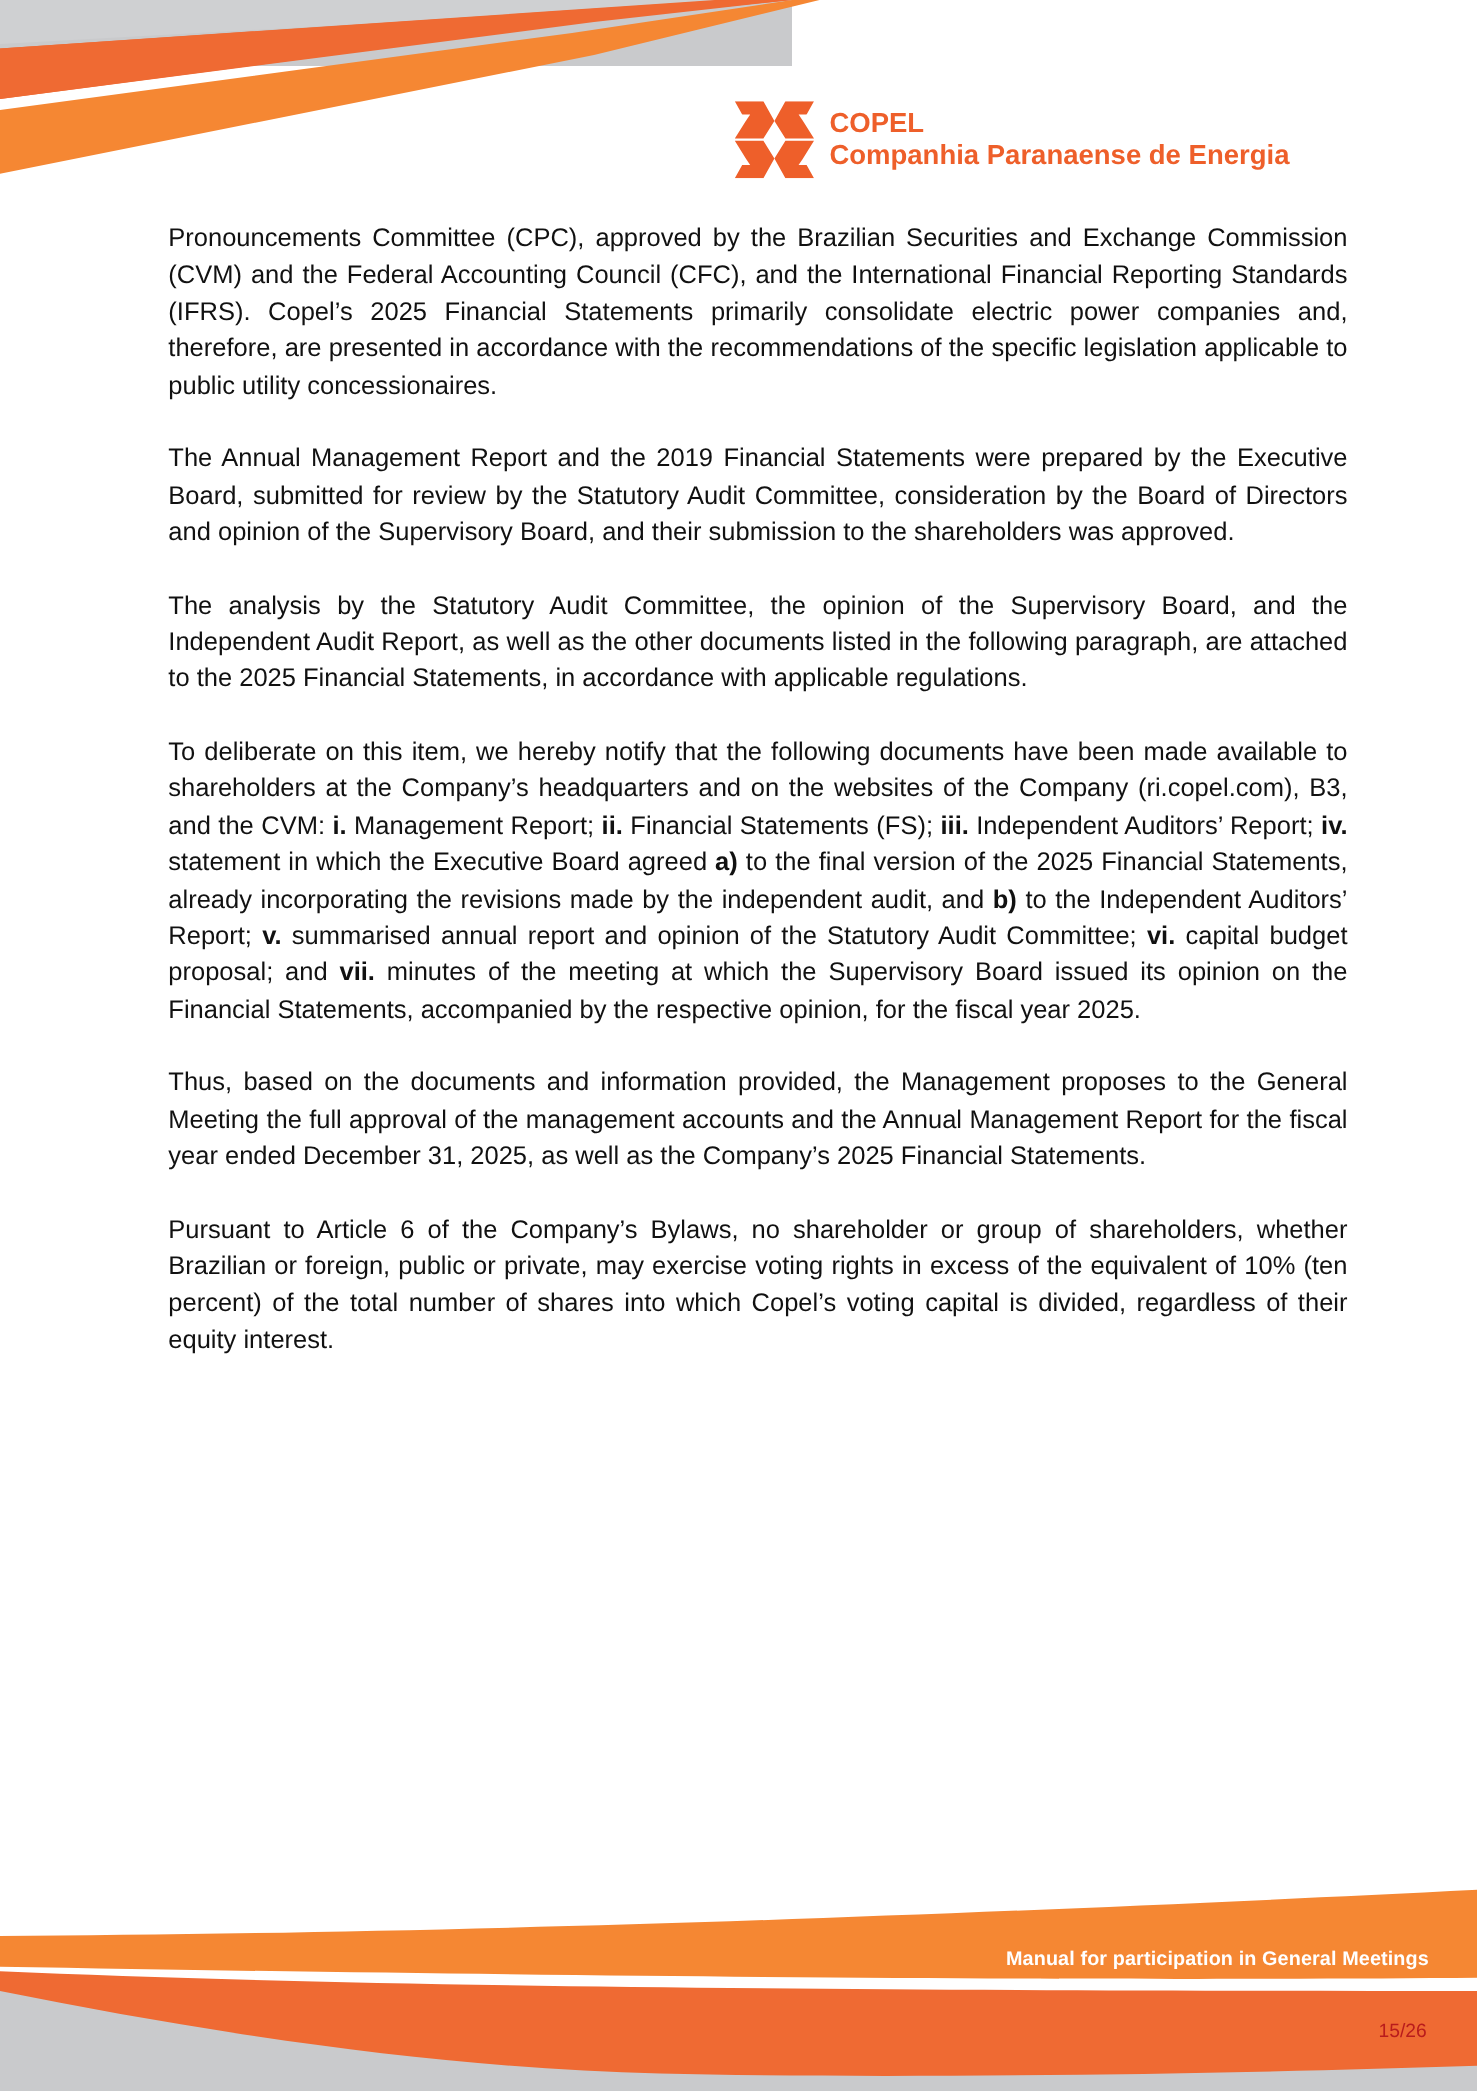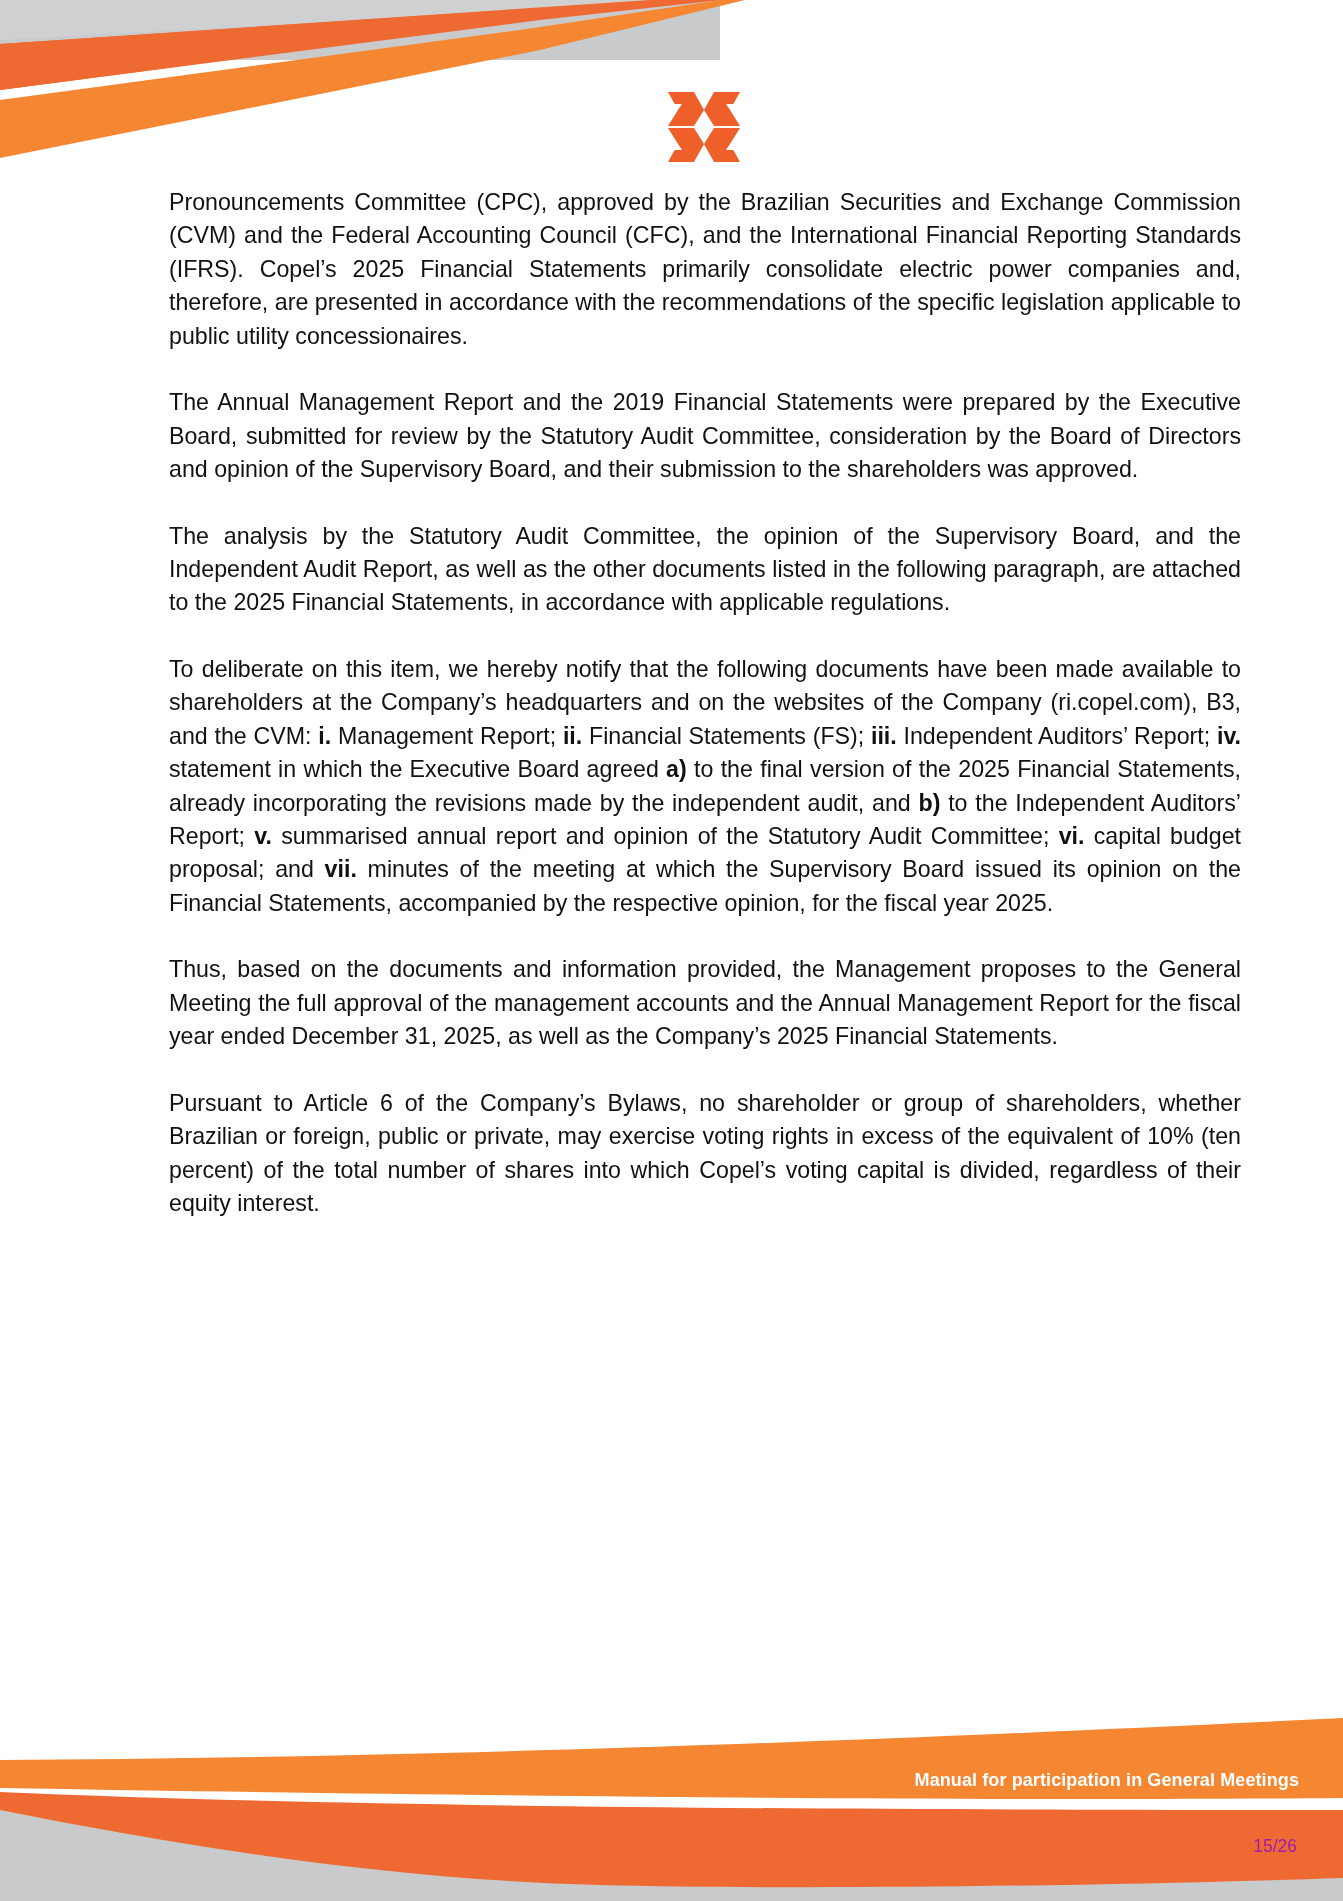--- a/index.html
+++ b/index.html
@@ -46,25 +46,24 @@
       flex-direction: column;
       color: #ee5f2a;
       font-family: "Liberation Sans", sans-serif;
       font-size: 25px;
       line-height: 29px;
       font-weight: bold;
     }
     .content {
       position: absolute;
       left: 153px;
-      top: 186px;
+      top: 200px;
       width: 1072px;
       font-size: 23.2px;
       line-height: 33.4px;
-      margin-left: 16px;
     }
     .content p {
       margin: 0 0 33.2px 0;
       text-align: justify;
     }
     .content h2 {
       margin: 0 0 33.2px 0;
       font-size: 23.2px;
       line-height: 33.4px;
       font-weight: bold;
@@ -78,21 +77,21 @@
       top: 1770px;
       color: #ffffff;
       font-size: 18px;
       font-weight: bold;
       letter-spacing: 0.1px;
     }
     .footer-page {
       position: absolute;
       right: 46px;
       top: 1836px;
-      color: #a21caf;
+      color: #b91c1c;
       font-size: 17.5px;
     }
   </style>
 </head>
 <body>
 
 <svg class="header-art" viewBox="0 0 1343 170" preserveAspectRatio="none">
   <rect x="0" y="0" width="720" height="60" fill="#c9cacc"></rect>
   <path d="M0,40 L720,0 L0,0 Z" fill="#cfd0d2"></path>
   <path d="M0,44 L650,0 L720,0 L720,0 L560,16 L0,90 Z" fill="#ef6a33"></path>
@@ -108,20 +107,24 @@
       <path d="M0,36 L26,36 L36,52 L26,70 L0,70 L10,52 Z"></path>
       <path d="M46,36 L72,36 L62,52 L72,70 L46,70 L36,52 Z"></path>
     </g>
     <g fill="#ffffff">
       <path d="M0,12 L14,12 L10,18 L0,18 Z"></path>
       <path d="M72,12 L58,12 L62,18 L72,18 Z"></path>
       <path d="M0,52 L10,52 L14,58 L0,58 Z"></path>
       <path d="M72,52 L62,52 L58,58 L72,58 Z"></path>
     </g>
   </svg>
+  <div class="logo-text">
+    <span>COPEL</span>
+    <span>Companhia Paranaense de Energia</span>
+  </div>
 </div>
 
 <div class="content">
   <p>Pronouncements Committee (CPC), approved by the Brazilian Securities and Exchange Commission (CVM) and the Federal Accounting Council (CFC), and the International Financial Reporting Standards (IFRS). Copel’s 2025 Financial Statements primarily consolidate electric power companies and, therefore, are presented in accordance with the recommendations of the specific legislation applicable to public utility concessionaires.</p>
   <p>The Annual Management Report and the 2019 Financial Statements were prepared by the Executive Board, submitted for review by the Statutory Audit Committee, consideration by the Board of Directors and opinion of the Supervisory Board, and their submission to the shareholders was approved.</p>
   <p>The analysis by the Statutory Audit Committee, the opinion of the Supervisory Board, and the Independent Audit Report, as well as the other documents listed in the following paragraph, are attached to the 2025 Financial Statements, in accordance with applicable regulations.</p>
   <p><span>To deliberate on this item, we hereby notify that the following documents have been made available to shareholders at the Company’s headquarters and on the websites of the Company (ri.copel.com), B3, and the CVM: </span><b>i.</b><span> Management Report; </span><b>ii.</b><span> Financial Statements (FS); </span><b>iii.</b><span> Independent Auditors’ Report; </span><b>iv.</b><span> statement in which the Executive Board agreed </span><b>a)</b><span> to the final version of the 2025 Financial Statements, already incorporating the revisions made by the independent audit, and </span><b>b)</b><span> to the Independent Auditors’ Report; </span><b>v.</b><span> summarised annual report and opinion of the Statutory Audit Committee; </span><b>vi.</b><span> capital budget proposal; and </span><b>vii.</b><span> minutes of the meeting at which the Supervisory Board issued its opinion on the Financial Statements, accompanied by the respective opinion, for the fiscal year 2025.</span></p>
   <p>Thus, based on the documents and information provided, the Management proposes to the General Meeting the full approval of the management accounts and the Annual Management Report for the fiscal year ended December 31, 2025, as well as the Company’s 2025 Financial Statements.</p>
   <p>Pursuant to Article 6 of the Company’s Bylaws, no shareholder or group of shareholders, whether Brazilian or foreign, public or private, may exercise voting rights in excess of the equivalent of 10% (ten percent) of the total number of shares into which Copel’s voting capital is divided, regardless of their equity interest.</p>
 </div>

